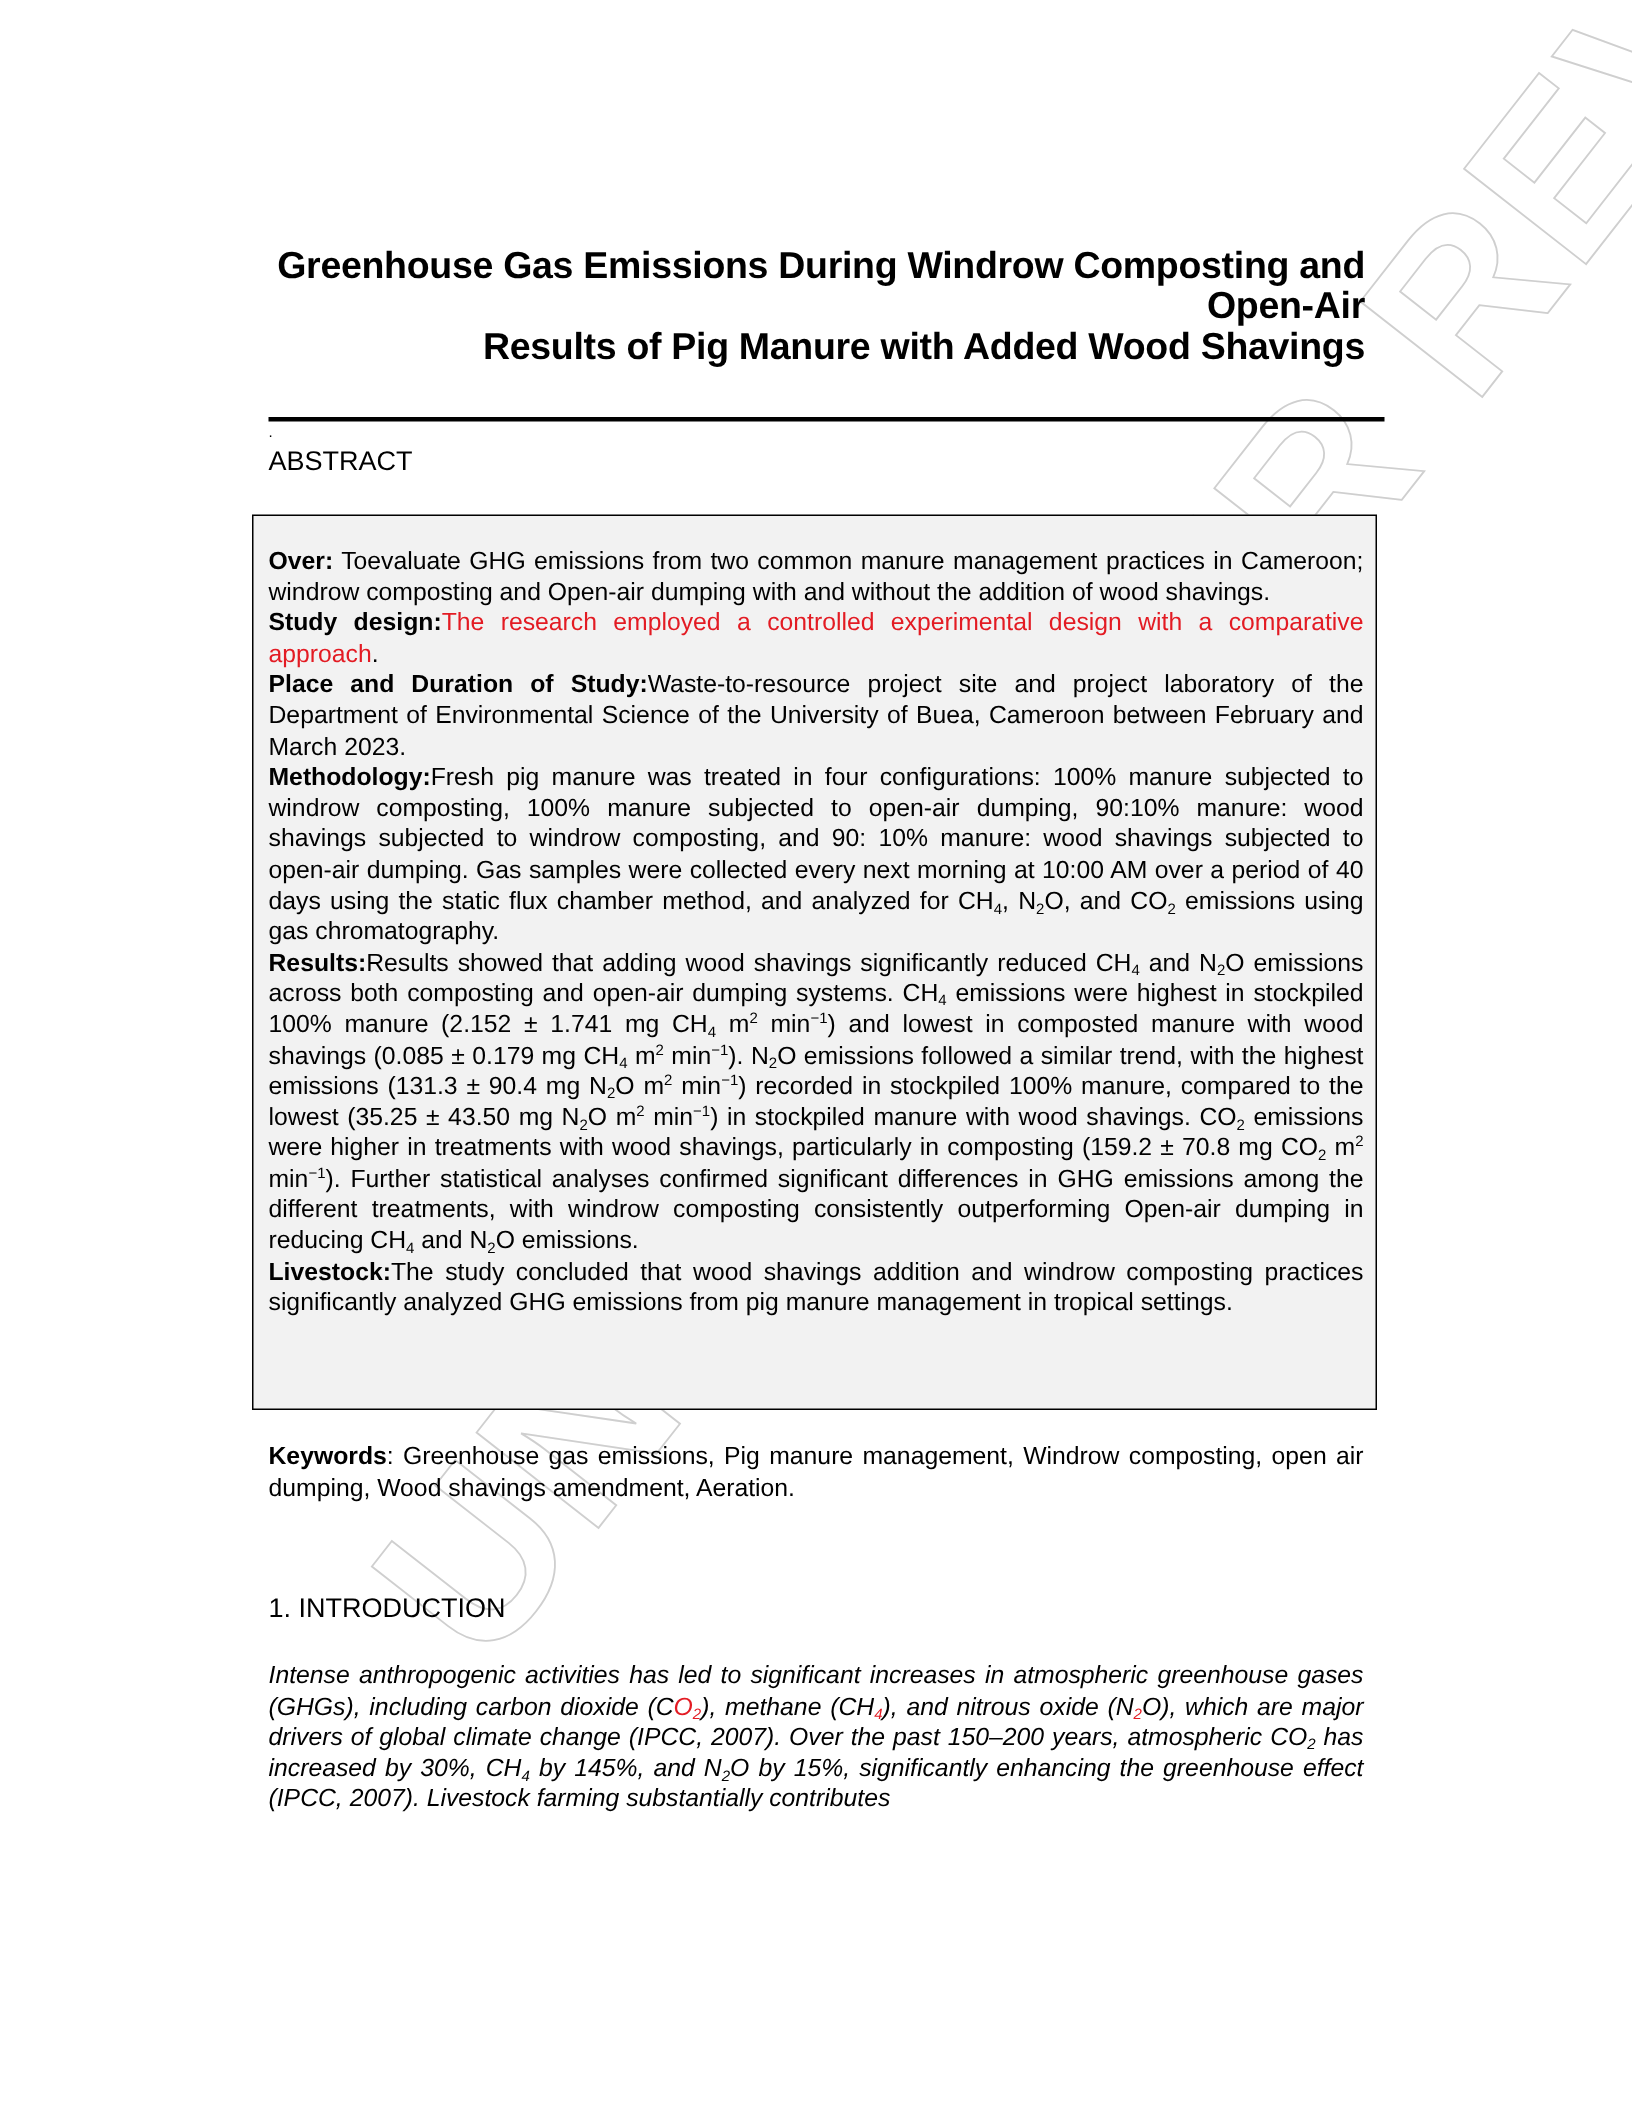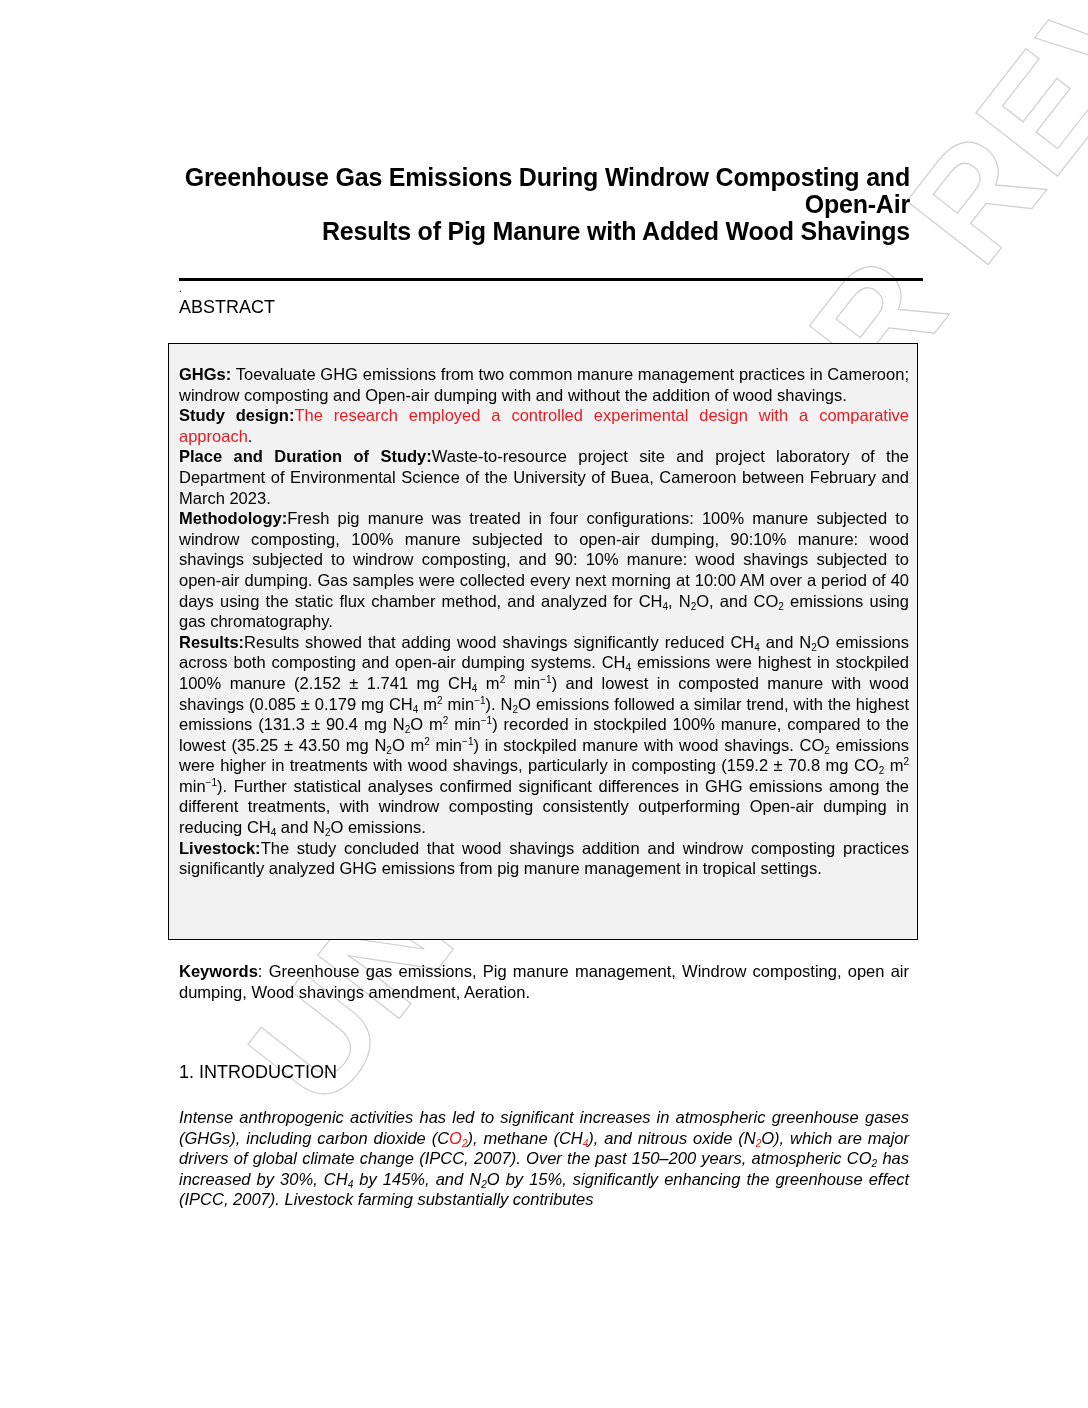--- a/index.html
+++ b/index.html
@@ -66,21 +66,21 @@
 </h1>
 
 <div class="rule"></div>
 <div class="dot">.</div>
 
 <div class="abstract-heading front">ABSTRACT</div>
 
 <div class="abstract-box"></div>
 
 <div class="abstract-content front">
-  <p><span class="label">GHGs:</span><span> Toevaluate GHG emissions from two common manure management practices in Cameroon; windrow composting and Open-air dumping with and without the addition of wood shavings.</span></p>
+  <p><span class="label">Over:</span><span> Toevaluate GHG emissions from two common manure management practices in Cameroon; windrow composting and Open-air dumping with and without the addition of wood shavings.</span></p>
   <p><span class="label">Study design:</span><span class="red">The research employed a controlled experimental design with a comparative approach</span><span>.</span></p>
   <p><span class="label">Place and Duration of Study:</span><span>Waste-to-resource project site and project laboratory of the Department of Environmental Science of the University of Buea, Cameroon between February and March 2023.</span></p>
   <p><span class="label">Methodology:</span><span>Fresh pig manure was treated in four configurations: 100% manure subjected to windrow composting, 100% manure subjected to open-air dumping, 90:10% manure: wood shavings subjected to windrow composting, and 90: 10% manure: wood shavings subjected to open-air dumping. Gas samples were collected every next morning at 10:00 AM over a period of 40 days using the static flux chamber method, and analyzed for CH</span><sub>4</sub><span>, N</span><sub>2</sub><span>O, and CO</span><sub>2</sub><span> emissions using gas chromatography.</span></p>
   <p><span class="label">Results:</span><span>Results showed that adding wood shavings significantly reduced CH</span><sub>4</sub><span> and N</span><sub>2</sub><span>O emissions across both composting and open-air dumping systems. CH</span><sub>4</sub><span> emissions were highest in stockpiled 100% manure (2.152 ± 1.741 mg CH</span><sub>4</sub><span> m</span><sup>2</sup><span> min</span><sup>−1</sup><span>) and lowest in composted manure with wood shavings (0.085 ± 0.179 mg CH</span><sub>4</sub><span> m</span><sup>2</sup><span> min</span><sup>−1</sup><span>). N</span><sub>2</sub><span>O emissions followed a similar trend, with the highest emissions (131.3 ± 90.4 mg N</span><sub>2</sub><span>O m</span><sup>2</sup><span> min</span><sup>−1</sup><span>) recorded in stockpiled 100% manure, compared to the lowest (35.25 ± 43.50 mg N</span><sub>2</sub><span>O m</span><sup>2</sup><span> min</span><sup>−1</sup><span>) in stockpiled manure with wood shavings. CO</span><sub>2</sub><span> emissions were higher in treatments with wood shavings, particularly in composting (159.2 ± 70.8 mg CO</span><sub>2</sub><span> m</span><sup>2</sup><span> min</span><sup>−1</sup><span>). Further statistical analyses confirmed significant differences in GHG emissions among the different treatments, with windrow composting consistently outperforming Open-air dumping in reducing CH</span><sub>4</sub><span> and N</span><sub>2</sub><span>O emissions.</span></p>
   <p><span class="label">Livestock:</span><span>The study concluded that wood shavings addition and windrow composting practices significantly analyzed GHG emissions from pig manure management in tropical settings.</span></p>
 </div>
 
 <div class="keywords front"><span class="label">Keywords</span><span>: Greenhouse gas emissions, Pig manure management, Windrow composting, open air dumping, Wood shavings amendment, Aeration.</span></div>
 
 <div class="intro-heading front">1. INTRODUCTION</div>

